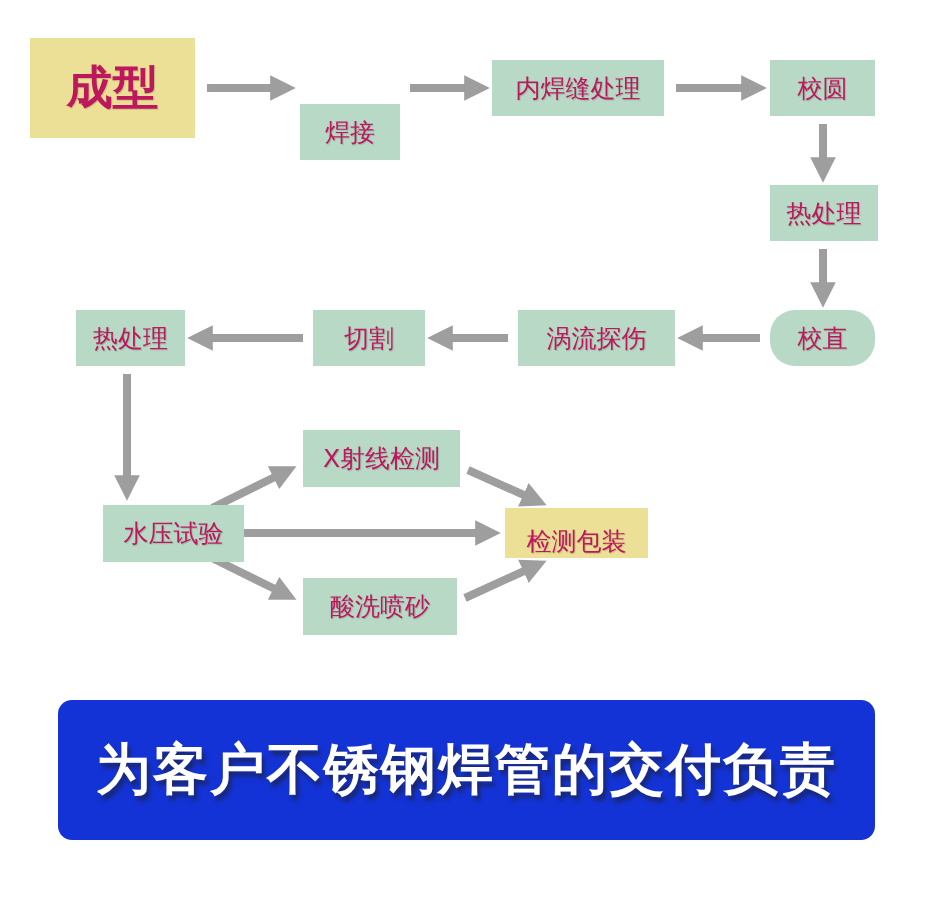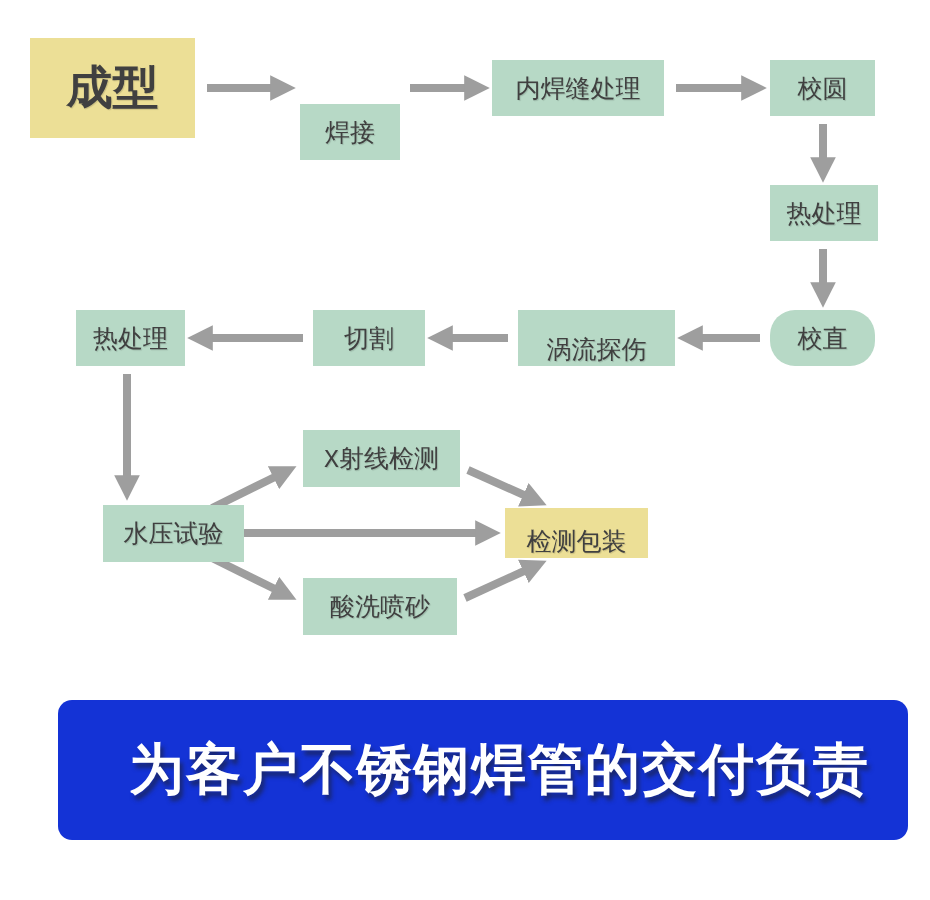--- a/index.html
+++ b/index.html
@@ -29,57 +29,55 @@
       width: 930px;
       height: 900px;
       pointer-events: none;
     }
     .node {
       position: absolute;
       display: flex;
       align-items: center;
       justify-content: center;
       background: var(--node-green);
-      color: #404040;
+      color: #be185d;
       font-size: 25px;
       text-align: center;
       white-space: nowrap;
       text-shadow: 1px 1px 1px rgba(0,0,0,0.15);
-      font-family: Liberation Mono, monospace;
     }
     .node.yellow {
       background: var(--node-yellow);
     }
     
     #n-forming       { left: 30px;  top: 38px;  width: 165px; height: 100px; font-size: 46px; font-weight: bold; }
     #n-welding       { left: 300px; top: 60px;  width: 100px; height: 56px; margin-top: 44px; }
     #n-inner-weld    { left: 492px; top: 60px;  width: 172px; height: 56px; }
     #n-rounding      { left: 770px; top: 60px;  width: 105px; height: 56px; }
     #n-heat1         { left: 770px; top: 185px; width: 108px; height: 56px; }
     #n-straighten    { left: 770px; top: 310px; width: 105px; height: 56px; border-radius: 25px; }
-    #n-eddy          { left: 518px; top: 310px; width: 157px; height: 56px; align-items: flex-end; }
+    #n-eddy          { left: 518px; top: 310px; width: 157px; height: 56px; }
     #n-cutting       { left: 313px; top: 310px; width: 112px; height: 56px; }
     #n-heat2         { left: 76px;  top: 310px; width: 109px; height: 56px; }
     #n-hydro         { left: 64px;  top: 505px; width: 141px; height: 57px; margin-left: 39px; }
     #n-xray          { left: 303px; top: 430px; width: 157px; height: 57px; }
     #n-pickle        { left: 303px; top: 578px; width: 154px; height: 57px; }
     #n-pack          { left: 505px; top: 508px; width: 143px; height: 50px; align-items: flex-end; }
 
     .banner {
       position: absolute;
       left: 58px;
       top: 700px;
       width: 817px;
       height: 140px;
       background: var(--banner-blue);
       border-radius: 14px;
       display: flex;
       align-items: center;
       justify-content: center;
-      padding-left: 33px;
     }
     .banner-text {
       color: var(--banner-text);
       font-size: 55px;
       font-weight: bold;
       letter-spacing: 2px;
       white-space: nowrap;
       text-shadow: 3px 5px 4px rgba(30,30,30,0.55);
     }
     .arrow-line {

